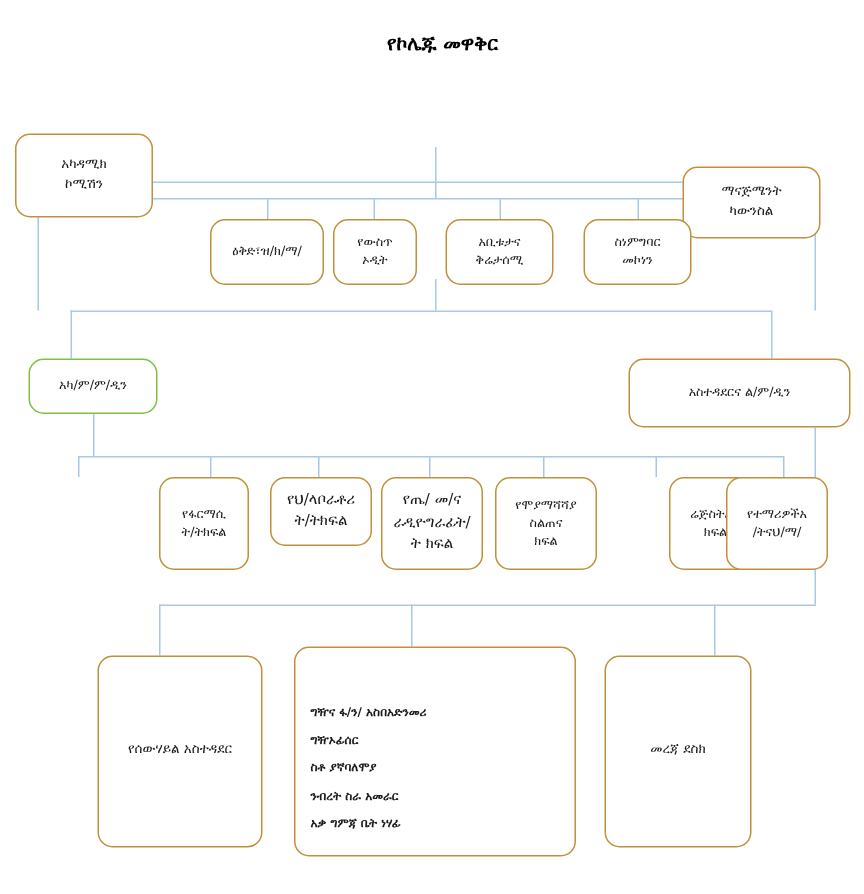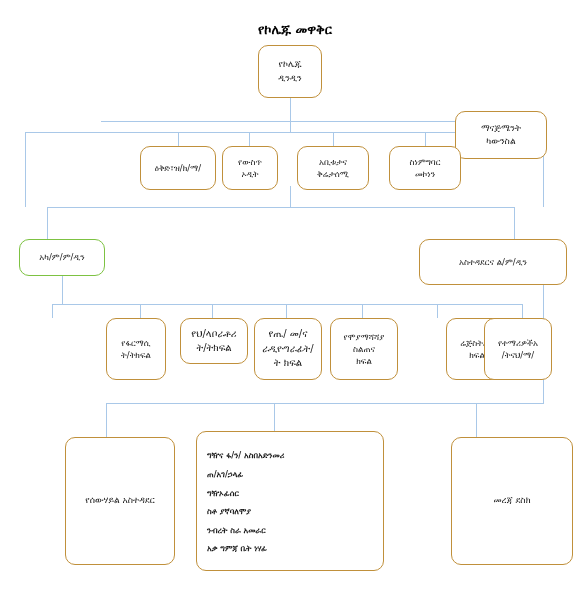--- a/index.html
+++ b/index.html
@@ -83,25 +83,25 @@
   <div class="line v" style="left:362px;top:304px;height:14px;"></div>
   <div class="line v" style="left:437px;top:304px;height:14px;"></div>
   <div class="line v" style="left:522px;top:304px;height:14px;"></div>
 
   <div class="line v" style="left:543px;top:285px;height:118px;"></div>
   <div class="line h" style="left:106px;top:403px;width:438px;"></div>
   <div class="line v" style="left:106px;top:403px;height:34px;"></div>
   <div class="line v" style="left:274px;top:403px;height:28px;"></div>
   <div class="line v" style="left:476px;top:403px;height:34px;"></div>
 
-  <div class="node" style="left:258px;top:45px;width:64px;height:53px;font-size:9px;">
-    <span class="lbl">የኮሌጁ
-ዲንዲን</span>
+
+  <div class="node" style="left:10px;top:89px;width:92px;height:56px;font-size:9px;">
+    <span class="lbl">አካዳሚክ
+ኮሚሽን</span>
   </div>
-
   <div class="node" style="left:455px;top:111px;width:92px;height:48px;font-size:9px;">
     <span class="lbl">ማናጅሜንት
 ካውንስል</span>
   </div>
 
   <div class="node" style="left:140px;top:146px;width:76px;height:44px;font-size:8.5px;">
     <span class="lbl">ዕቅድ፣ዝ/ክ/ማ/</span>
   </div>
   <div class="node" style="left:222px;top:146px;width:56px;height:44px;font-size:8.5px;">
     <span class="lbl">የውስጥ
@@ -150,25 +150,24 @@
 /ትናህ/ማ/</span>
   </div>
 
   <div class="node" style="left:65px;top:437px;width:110px;height:128px;font-size:9px;">
     <span class="lbl">የሰውሃይል አስተዳደር</span>
   </div>
 
   <div class="node listbox" style="left:196px;top:431px;width:188px;height:140px;font-size:8px;">
     <div style="width:100%;">
       <span class="listitem">ግዥና ፋ/ን/ አስበአድንመሪ</span>
-      <span class="listitem">ጠ/አገ/ኃላፊ</span>
       <span class="listitem">ግዥኦፊሰር</span>
       <span class="listitem">ስቶ ያኛባለሞያ</span>
       <span class="listitem">ንብረት ስራ አመራር</span>
       <span class="listitem">አቃ ግምጃ ቤት ነሃፊ</span>
     </div>
   </div>
 
-  <div class="node" style="left:403px;top:437px;width:122px;height:128px;font-size:9px;margin-left:48px;">
+  <div class="node" style="left:403px;top:437px;width:98px;height:128px;font-size:9px;">
     <span class="lbl">መረጃ ደስክ</span>
   </div>
 
 </div>
 
 </body></html>

